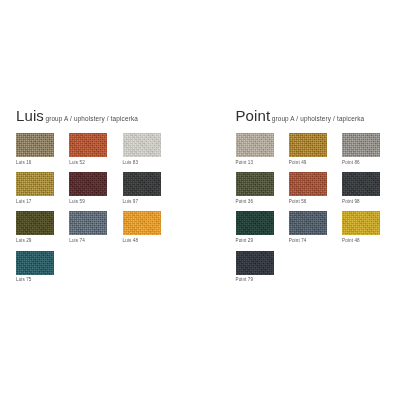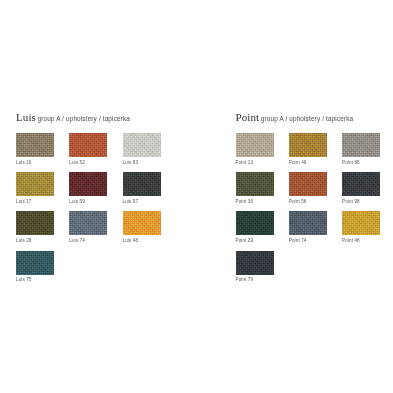--- a/index.html
+++ b/index.html
@@ -40,22 +40,22 @@
   }
   .collection.left  { padding-left: 16px; }
   .collection.right { padding-left: 39px; }
 
   .collection-header {
     white-space: nowrap;
     margin-bottom: 9px;
     line-height: 1;
   }
   .collection-name {
-    font-family: Liberation Serif, serif;
-    font-size: 11px;
+    font-family: Liberation Sans, sans-serif;
+    font-size: 15px;
     letter-spacing: 0.1px;
     color: #2f2f2f;
   }
   .collection-sub {
     font-size: 6.4px;
     letter-spacing: 0.15px;
     color: #4a4a4a;
     margin-left: 1.5px;
   }
 

